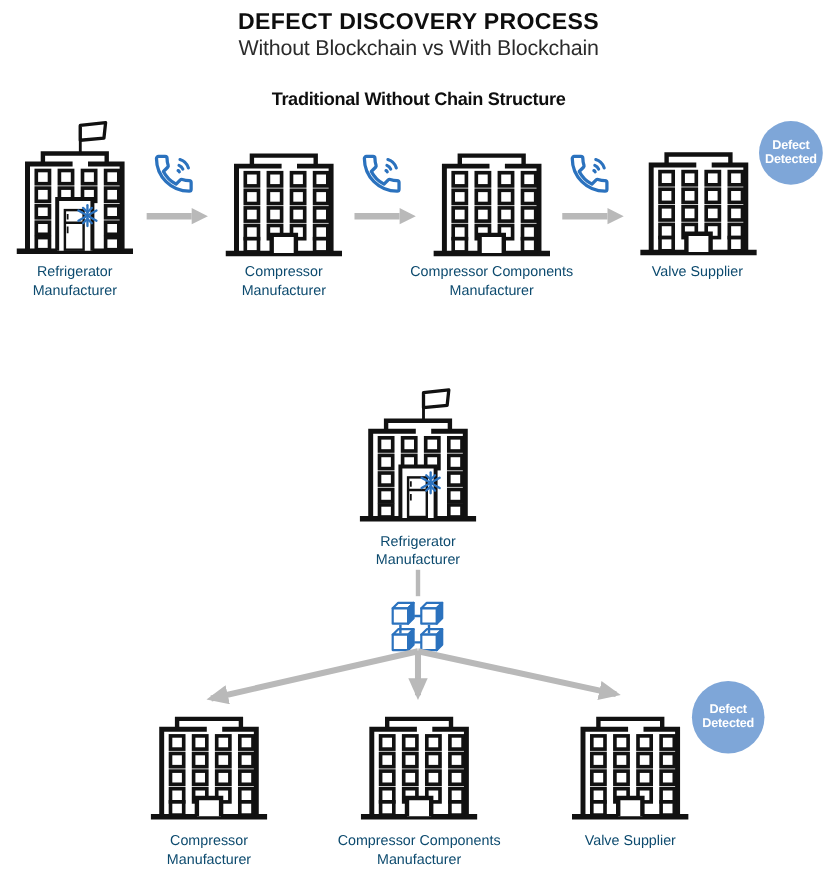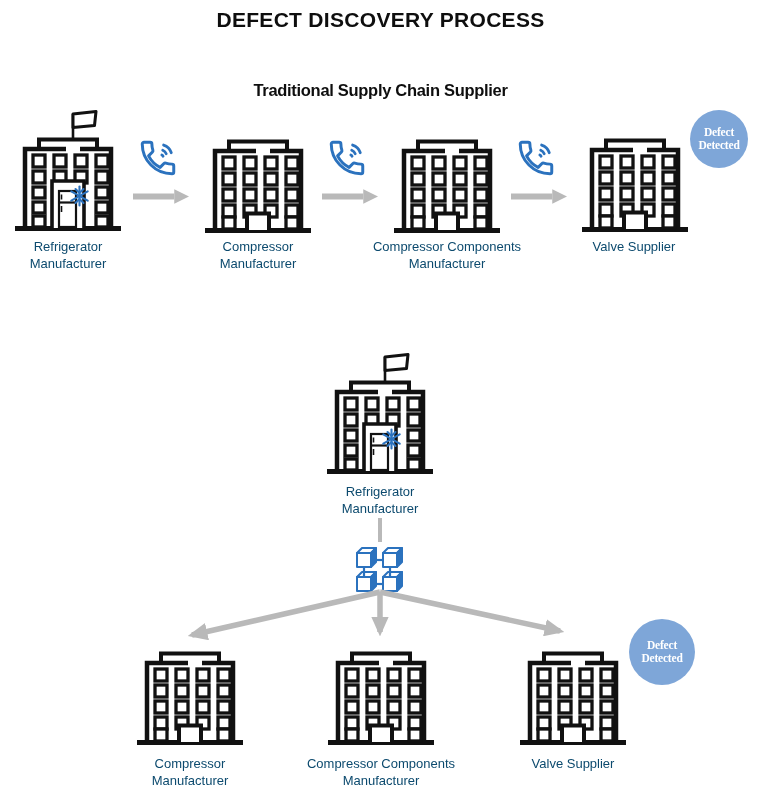--- a/index.html
+++ b/index.html
@@ -8,21 +8,21 @@
   .abs{position:absolute;}
   .center-text{left:0;width:761px;text-align:center;}
   .title{top:8px;font-size:21px;font-weight:bold;letter-spacing:.3px;color:#0e0e0e;}
   .subtitle{top:33px;font-size:19.5px;font-weight:400;letter-spacing:-.2px;color:#2b2b2b;}
   .section-heading{font-size:16.5px;font-weight:bold;letter-spacing:-.3px;color:#0e0e0e;}
   .heading-trad{top:81px;}
   .heading-bc{top:306px;}
   .node-label{font-size:13px;line-height:17px;text-align:center;color:#0c4a6e;}
   .badge{border-radius:50%;background:var(--badge_blue,#7EA6D8);color:var(--badge_text,#fff);
          display:flex;align-items:center;justify-content:center;text-align:center;
-         font-weight:bold;font-size:11.5px;line-height:13.5px;letter-spacing:-.2px;padding:0 4px;box-sizing:border-box;font-family:Liberation Serif, serif;}
+         font-weight:bold;font-size:11.5px;line-height:13.5px;letter-spacing:-.2px;padding:0 4px;box-sizing:border-box;}
   .badge-1{left:690px;top:110px;width:58px;height:58px;}
   .badge-2{left:629px;top:619px;width:66px;height:66px;}
   .connector-line{left:378px;top:518px;width:4px;height:24px;background:var(--arrow_gray,#BBBBBB);}
   svg{display:block;}
 </style>
 </head>
 <body>
 
 <svg width="0" height="0" style="position:absolute" aria-hidden="true">
   <defs>
@@ -136,22 +136,23 @@
           <line x1="36" y1="27" x2="36" y2="35"></line>
         </g>
       </g>
     </symbol>
   </defs>
 </svg>
 
 <div class="stage">
 
   <div class="abs center-text title">DEFECT DISCOVERY PROCESS</div>
-
-  <div class="abs center-text section-heading heading-trad">Traditional Supply Chain Supplier</div>
+  <div class="abs center-text subtitle">Without Blockchain vs With Blockchain</div>
+
+  <div class="abs center-text section-heading heading-trad">Traditional Without Chain Structure</div>
 
   <svg class="abs" style="left:15px;top:109px" width="106" height="124">
       <use href="#sym-building-fridge"></use>
     </svg>
   <svg class="abs" style="left:205px;top:135px" width="106" height="100">
       <use href="#sym-building"></use>
     </svg>
   <svg class="abs" style="left:394px;top:135px" width="106" height="100">
       <use href="#sym-building"></use>
     </svg>

